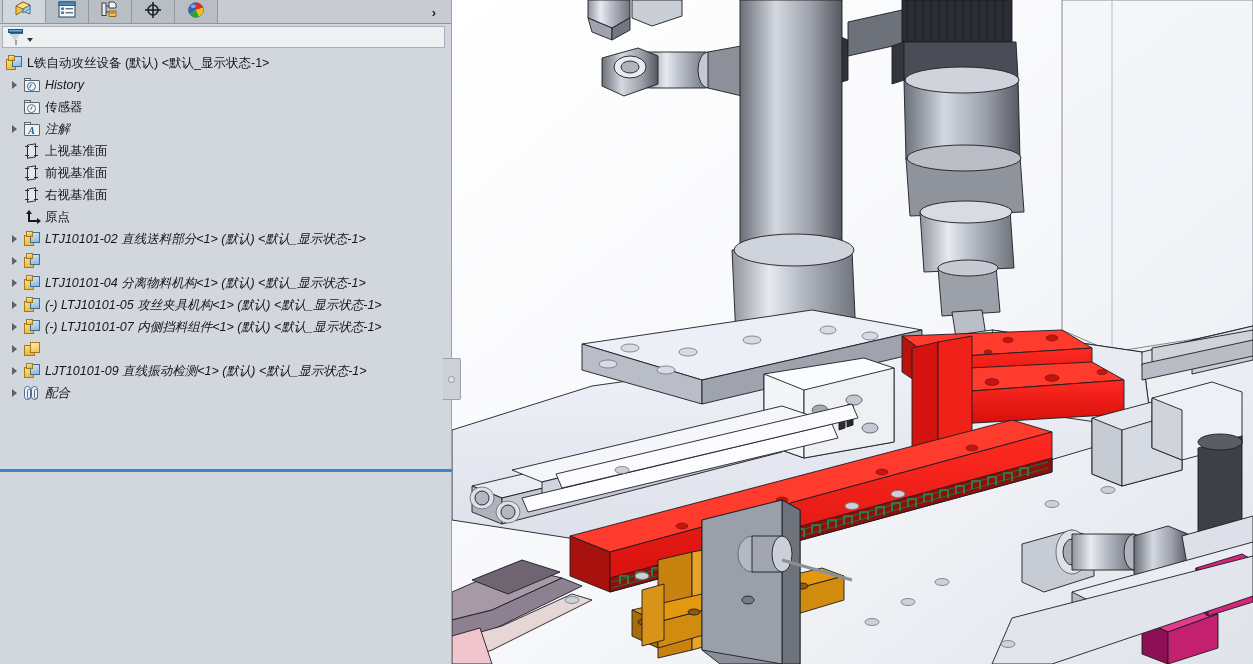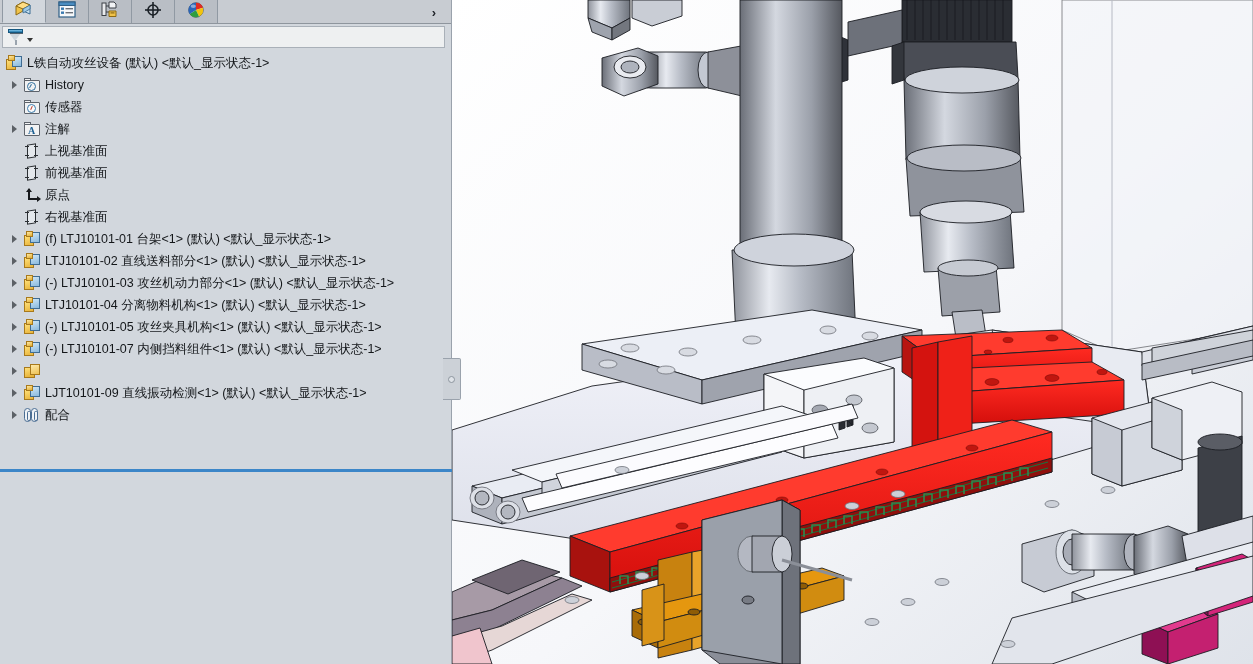--- a/index.html
+++ b/index.html
@@ -144,21 +144,21 @@
   .tree-row .ic {
     width: 20px; min-width: 20px; height: 18px;
     margin-right: 3px;
     display: flex; align-items: center; justify-content: center;
     position: relative;
   }
   .tree-row .lbl { letter-spacing: 0px; }
 
   
   .lvl0 { padding-left: 4px; }
-  .lvl1 { padding-left: 6px; }
+  .lvl1 { padding-left: 6px; font-style: italic; }
   .lvl1-noarrow { padding-left: 22px; }
 
   
   .ico-asm { width:17px; height:16px; position:relative; }
   .ico-asm .b1 {
     position:absolute; left:0; top:4px; width:10px; height:11px;
     background: linear-gradient(160deg,#ffe07a,#e8b43b);
     border:1px solid #a8791b;
   }
   .ico-asm .b2 {
@@ -479,83 +479,69 @@
               <span class="h2"></span>
               <span class="h3"></span>
               <span class="h4"></span>
             </span>
         </span>
         <span class="lbl">前视基准面</span>
       </div>
 
       <div class="tree-row lvl1-noarrow">
         <span class="ic">
-          <span class="ico-origin">
-              <span class="vv"></span>
-              <span class="hh"></span>
-              <span class="a1"></span>
-              <span class="a2"></span>
-            </span>
-        </span>
-        <span class="lbl">原点</span>
-      </div>
-
-      <div class="tree-row lvl1-noarrow">
-        <span class="ic">
           <span class="ico-plane">
               <span class="p"></span>
               <span class="h1"></span>
               <span class="h2"></span>
               <span class="h3"></span>
               <span class="h4"></span>
             </span>
         </span>
         <span class="lbl">右视基准面</span>
       </div>
 
+      <div class="tree-row lvl1-noarrow">
+        <span class="ic">
+          <span class="ico-origin">
+              <span class="vv"></span>
+              <span class="hh"></span>
+              <span class="a1"></span>
+              <span class="a2"></span>
+            </span>
+        </span>
+        <span class="lbl">原点</span>
+      </div>
+
+
       <div class="tree-row lvl1">
         <span class="twisty">
             <span class="arrow"></span>
           </span>
         <span class="ic">
           <span class="ico-asm">
               <span class="b1"></span>
               <span class="b2"></span>
               <span class="b3"></span>
             </span>
         </span>
-        <span class="lbl">(f) LTJ10101-01 台架&lt;1&gt;  (默认)  &lt;默认_显示状态-1&gt;</span>
+        <span class="lbl">LTJ10101-02 直线送料部分&lt;1&gt;  (默认)  &lt;默认_显示状态-1&gt;</span>
       </div>
 
       <div class="tree-row lvl1">
         <span class="twisty">
             <span class="arrow"></span>
           </span>
         <span class="ic">
           <span class="ico-asm">
               <span class="b1"></span>
               <span class="b2"></span>
               <span class="b3"></span>
             </span>
         </span>
-        <span class="lbl">LTJ10101-02 直线送料部分&lt;1&gt;  (默认)  &lt;默认_显示状态-1&gt;</span>
-      </div>
-
-      <div class="tree-row lvl1">
-        <span class="twisty">
-            <span class="arrow"></span>
-          </span>
-        <span class="ic">
-          <span class="ico-asm">
-              <span class="b1"></span>
-              <span class="b2"></span>
-              <span class="b3"></span>
-            </span>
-        </span>
-        <span class="lbl">(-) LTJ10101-03 攻丝机动力部分&lt;1&gt;  (默认)  &lt;默认_显示状态-1&gt;</span>
       </div>
 
       <div class="tree-row lvl1">
         <span class="twisty">
             <span class="arrow"></span>
           </span>
         <span class="ic">
           <span class="ico-asm">
               <span class="b1"></span>
               <span class="b2"></span>

